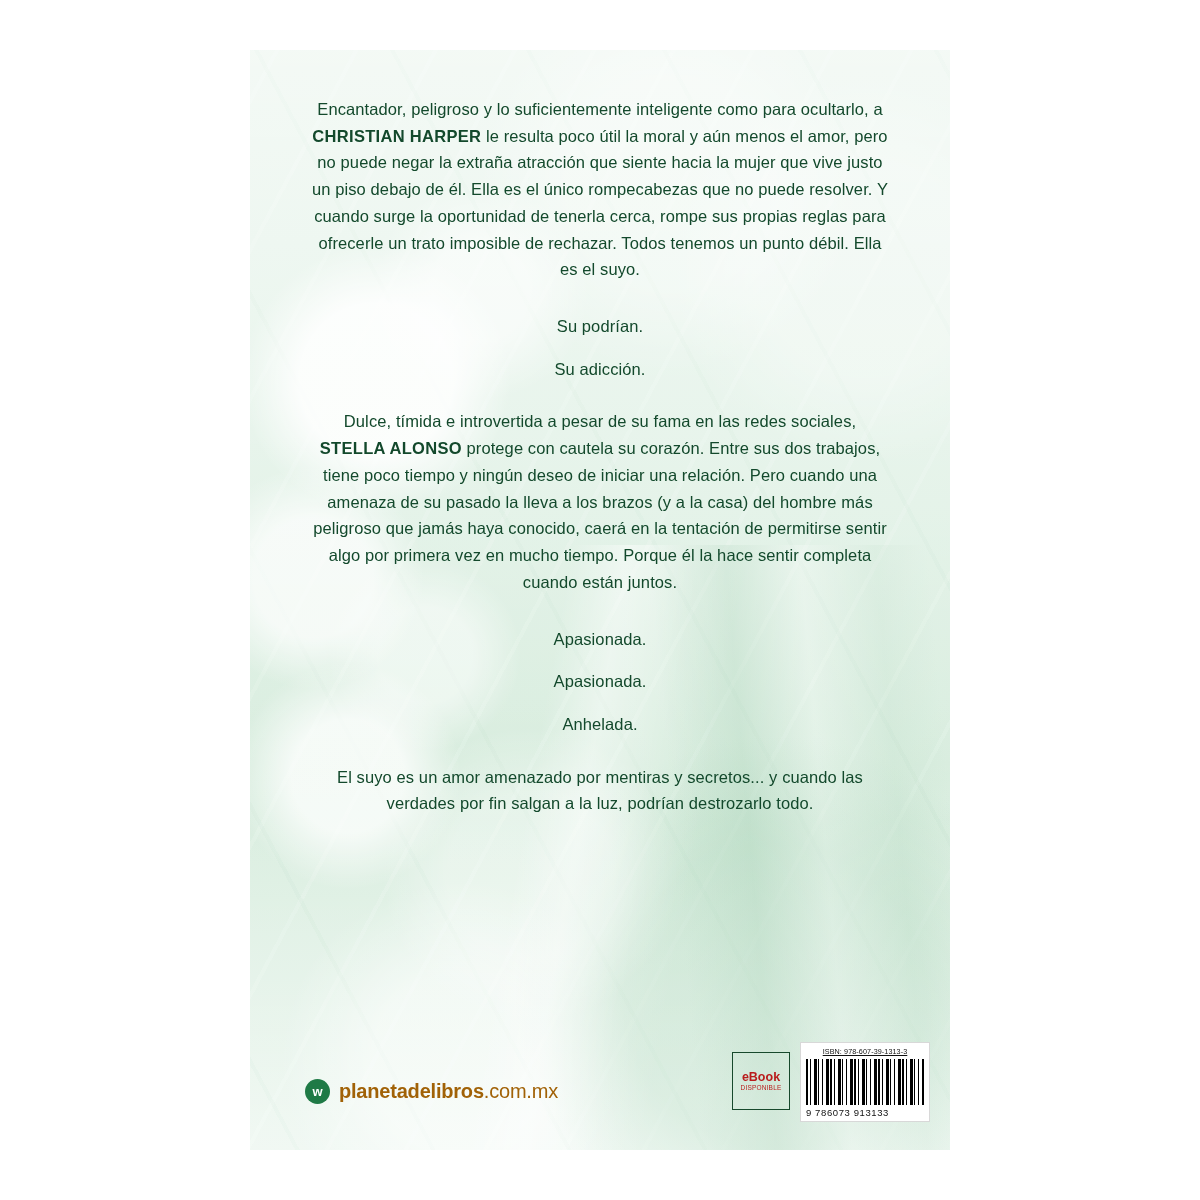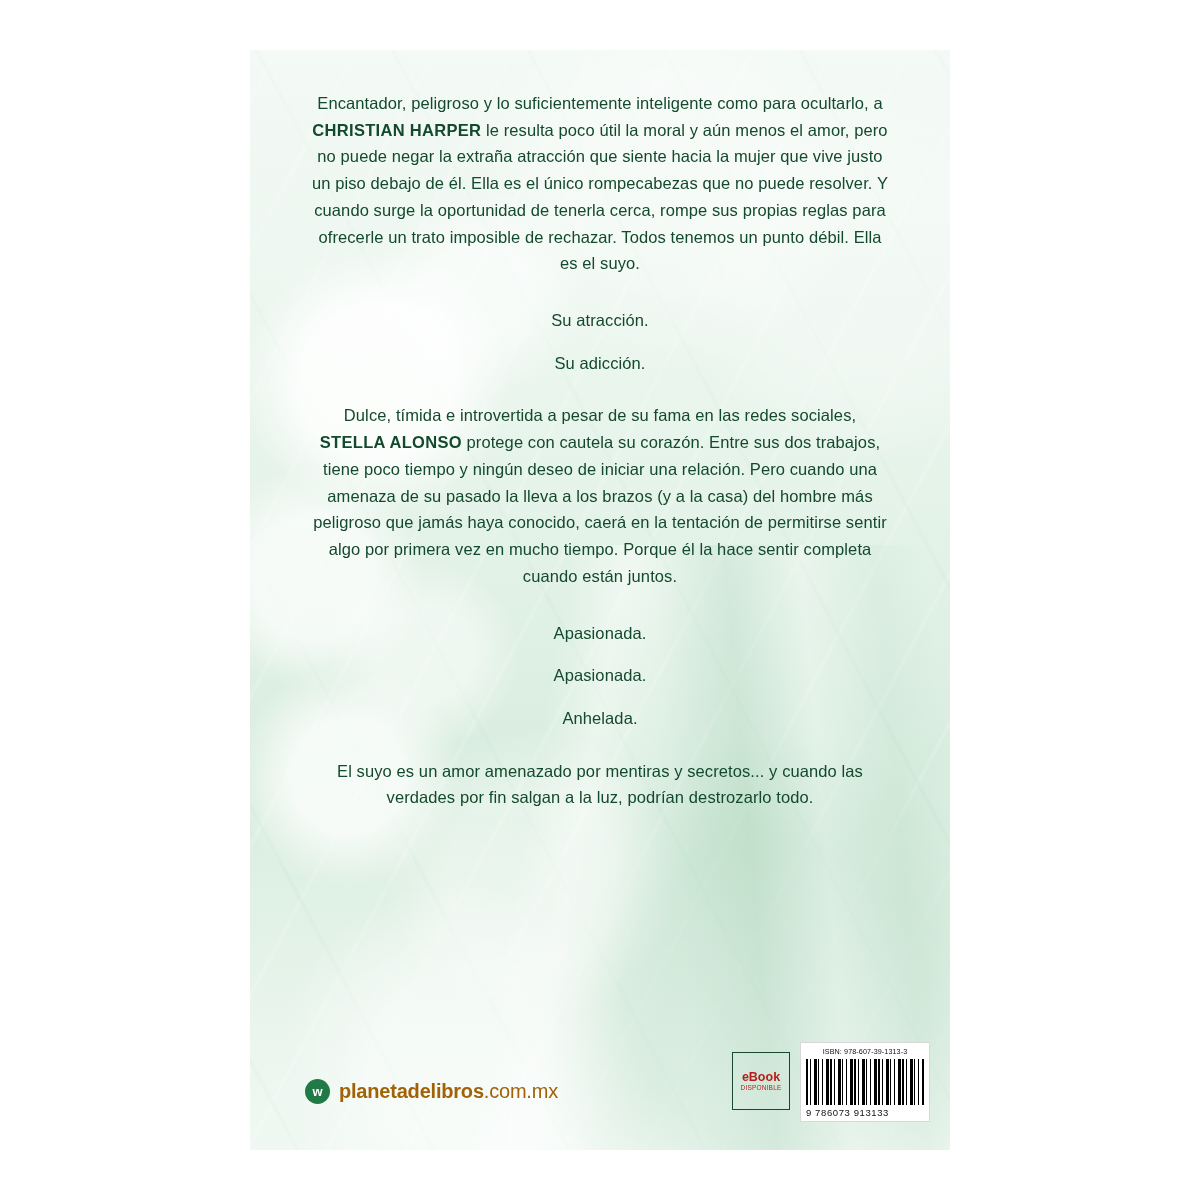--- a/index.html
+++ b/index.html
@@ -63,21 +63,21 @@
     opacity: .9;
   }
   .bg-wash {
     background: linear-gradient(180deg, rgba(255,255,255,0.55) 0%, rgba(255,255,255,0.30) 40%, rgba(255,255,255,0.12) 70%, rgba(255,255,255,0.35) 100%);
   }
 
   
   .blurb {
     position: absolute;
     left: 60px;
-    top: 40px;
+    top: 46px;
     width: 580px;
     text-align: center;
     color: #13492c;
     font-size: 16.5px;
     line-height: 1.62;
     letter-spacing: .1px;
   }
   .blurb p { margin: 0 0 16px 0; }
   .blurb p.gap { margin-bottom: 20px; }
   .blurb .name { font-weight: bold; letter-spacing: .3px; }
@@ -139,20 +139,21 @@
     border: 1px solid #d8d8d8;
     padding: 4px 5px 3px 5px;
     box-sizing: border-box;
   }
   .isbn-box .isbn-top {
     font-size: 7.2px;
     color: #111;
     text-align: center;
     margin-bottom: 3px;
     letter-spacing: .1px;
+    text-decoration: underline;
   }
   .barcode {
     height: 46px;
     width: 100%;
     background-image: repeating-linear-gradient(90deg,
       #000 0 2px, #fff 2px 4px, #000 4px 5px, #fff 5px 8px,
       #000 8px 11px, #fff 11px 12px, #000 12px 13px, #fff 13px 16px,
       #000 16px 17px, #fff 17px 20px, #000 20px 23px, #fff 23px 24px);
   }
   .isbn-box .isbn-num {
@@ -178,21 +179,21 @@
     <div class="bg-layer bg-wash"></div>
 
     <div class="blurb">
 
       <p class="gap">
         <span>Encantador, peligroso y lo suficientemente inteligente como para ocultarlo, a </span><span class="name">CHRISTIAN HARPER</span><span> le resulta poco útil la moral y aún menos el amor, pero no puede negar la extraña atracción que siente hacia la mujer que vive justo un piso debajo de él. Ella es el único rompecabezas que no puede resolver. Y cuando surge la oportunidad de tenerla cerca, rompe sus propias reglas para ofrecerle un trato imposible de rechazar. Todos tenemos un punto débil. Ella es el suyo.</span>
       </p>
 
       <div class="spacer-sm"></div>
 
-      <p class="one-line">Su atracción.</p>
+      <p class="one-line">Su podrían.</p>
       <p class="one-line">Su adicción.</p>
 
       <div class="spacer-sm"></div>
 
       <p class="gap">
         <span>Dulce, tímida e introvertida a pesar de su fama en las redes sociales, </span><span class="name">STELLA ALONSO</span><span> protege con cautela su corazón. Entre sus dos trabajos, tiene poco tiempo y ningún deseo de iniciar una relación. Pero cuando una amenaza de su pasado la lleva a los brazos (y a la casa) del hombre más peligroso que jamás haya conocido, caerá en la tentación de permitirse sentir algo por primera vez en mucho tiempo. Porque él la hace sentir completa cuando están juntos.</span>
       </p>
 
       <div class="spacer-sm"></div>
 

